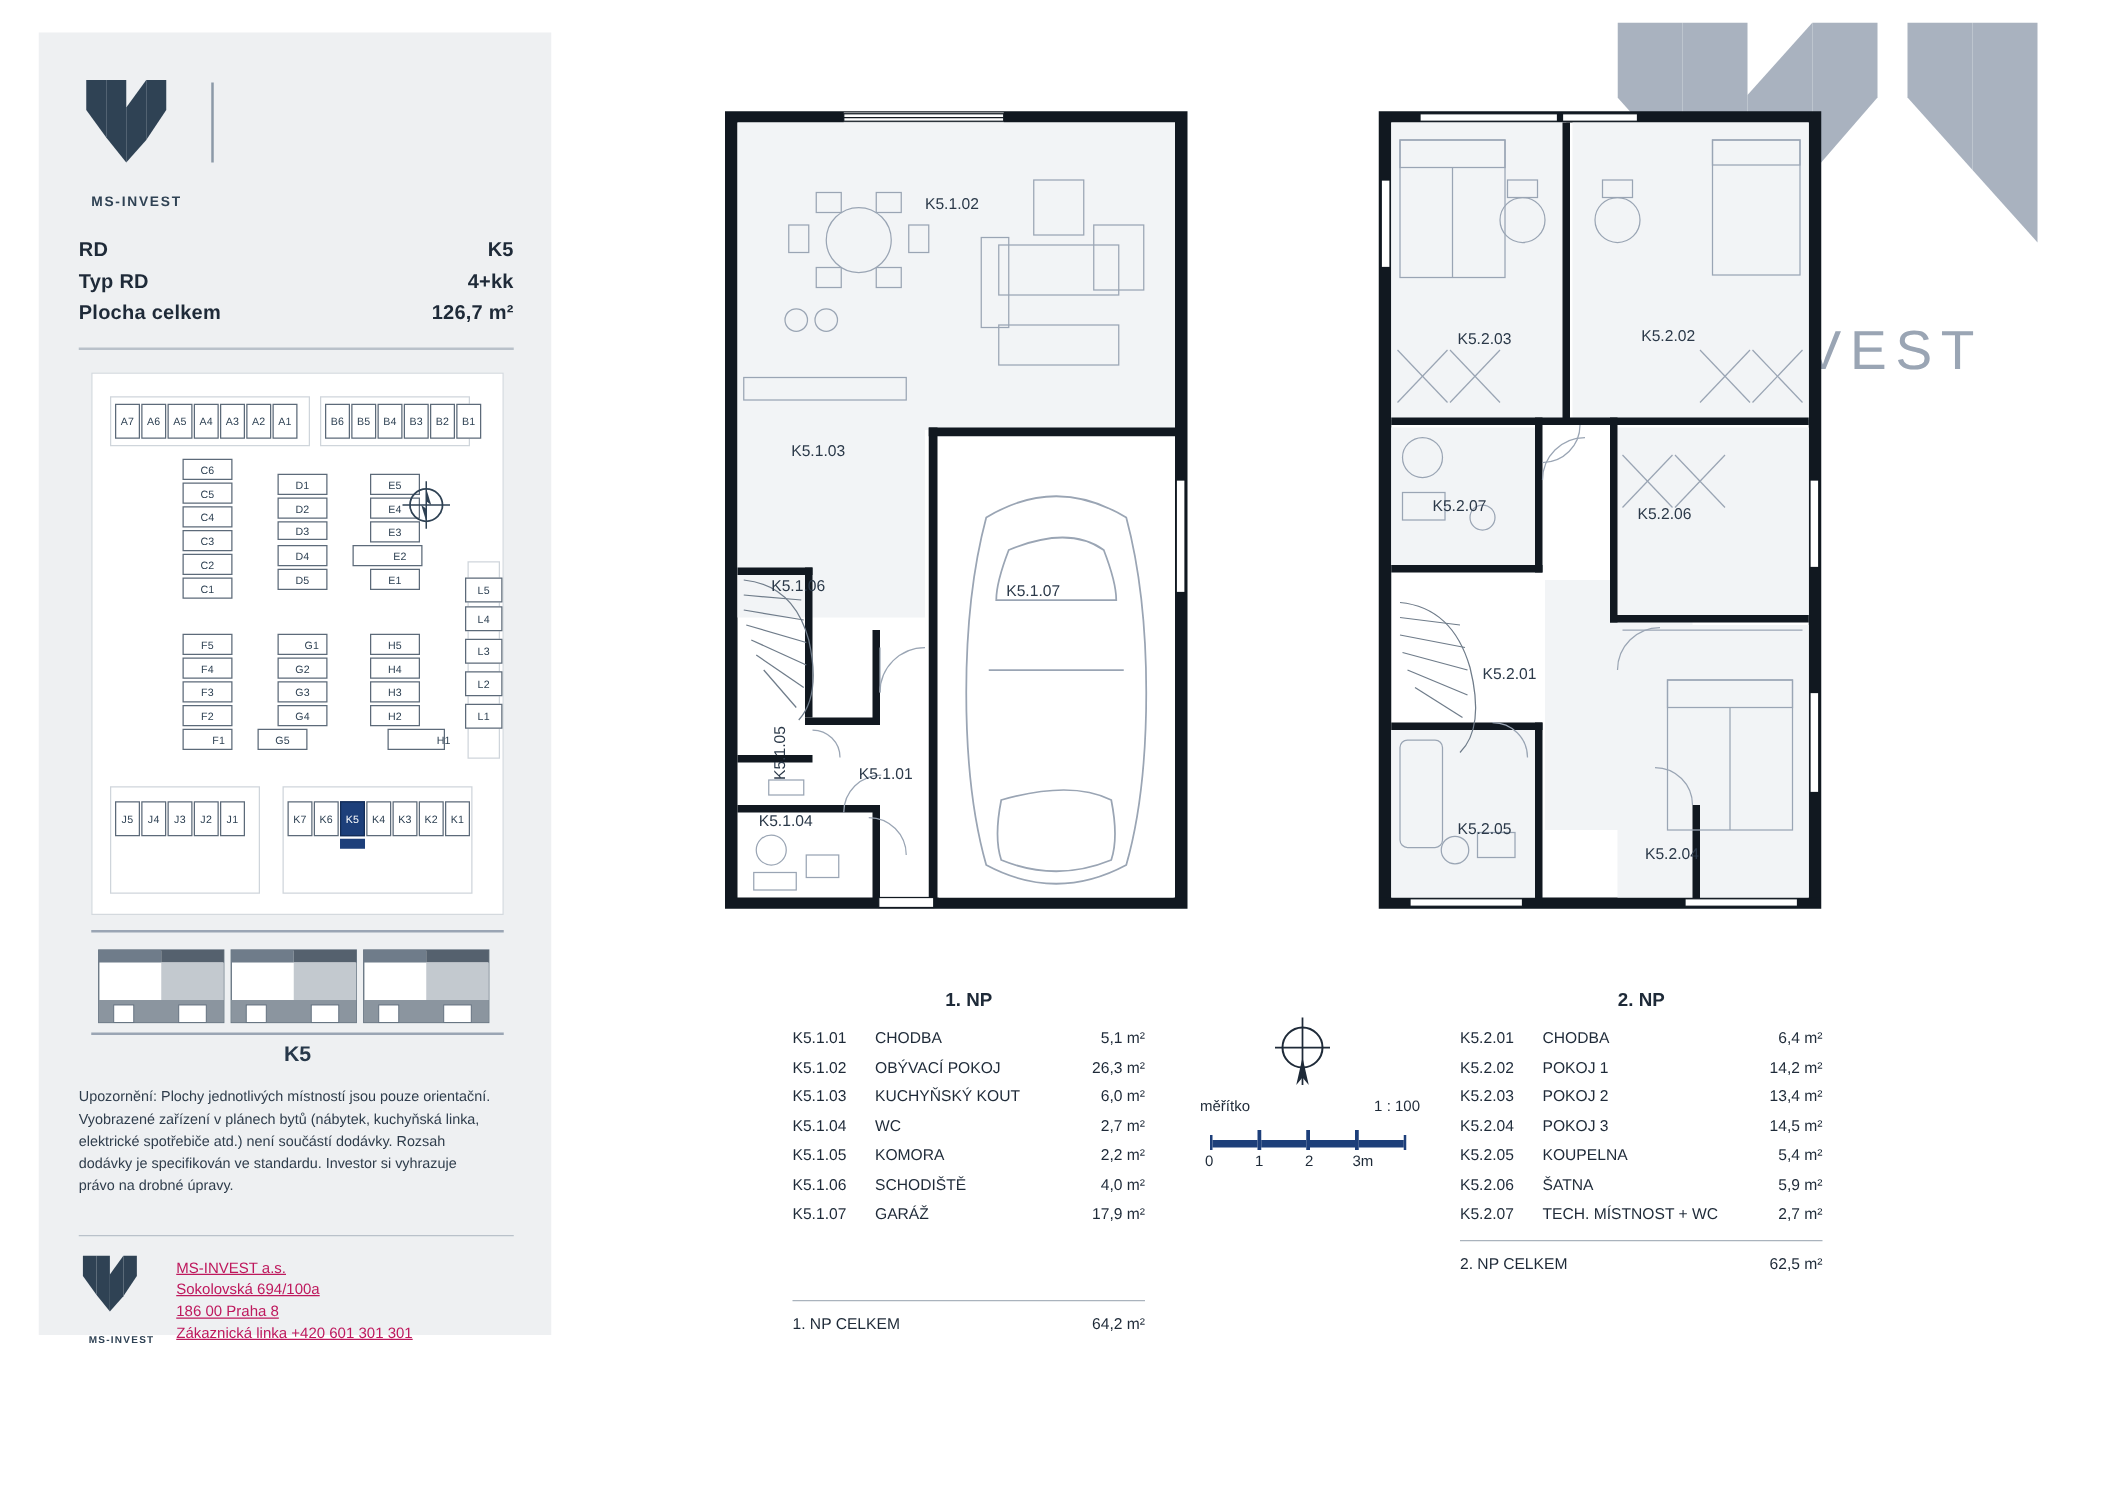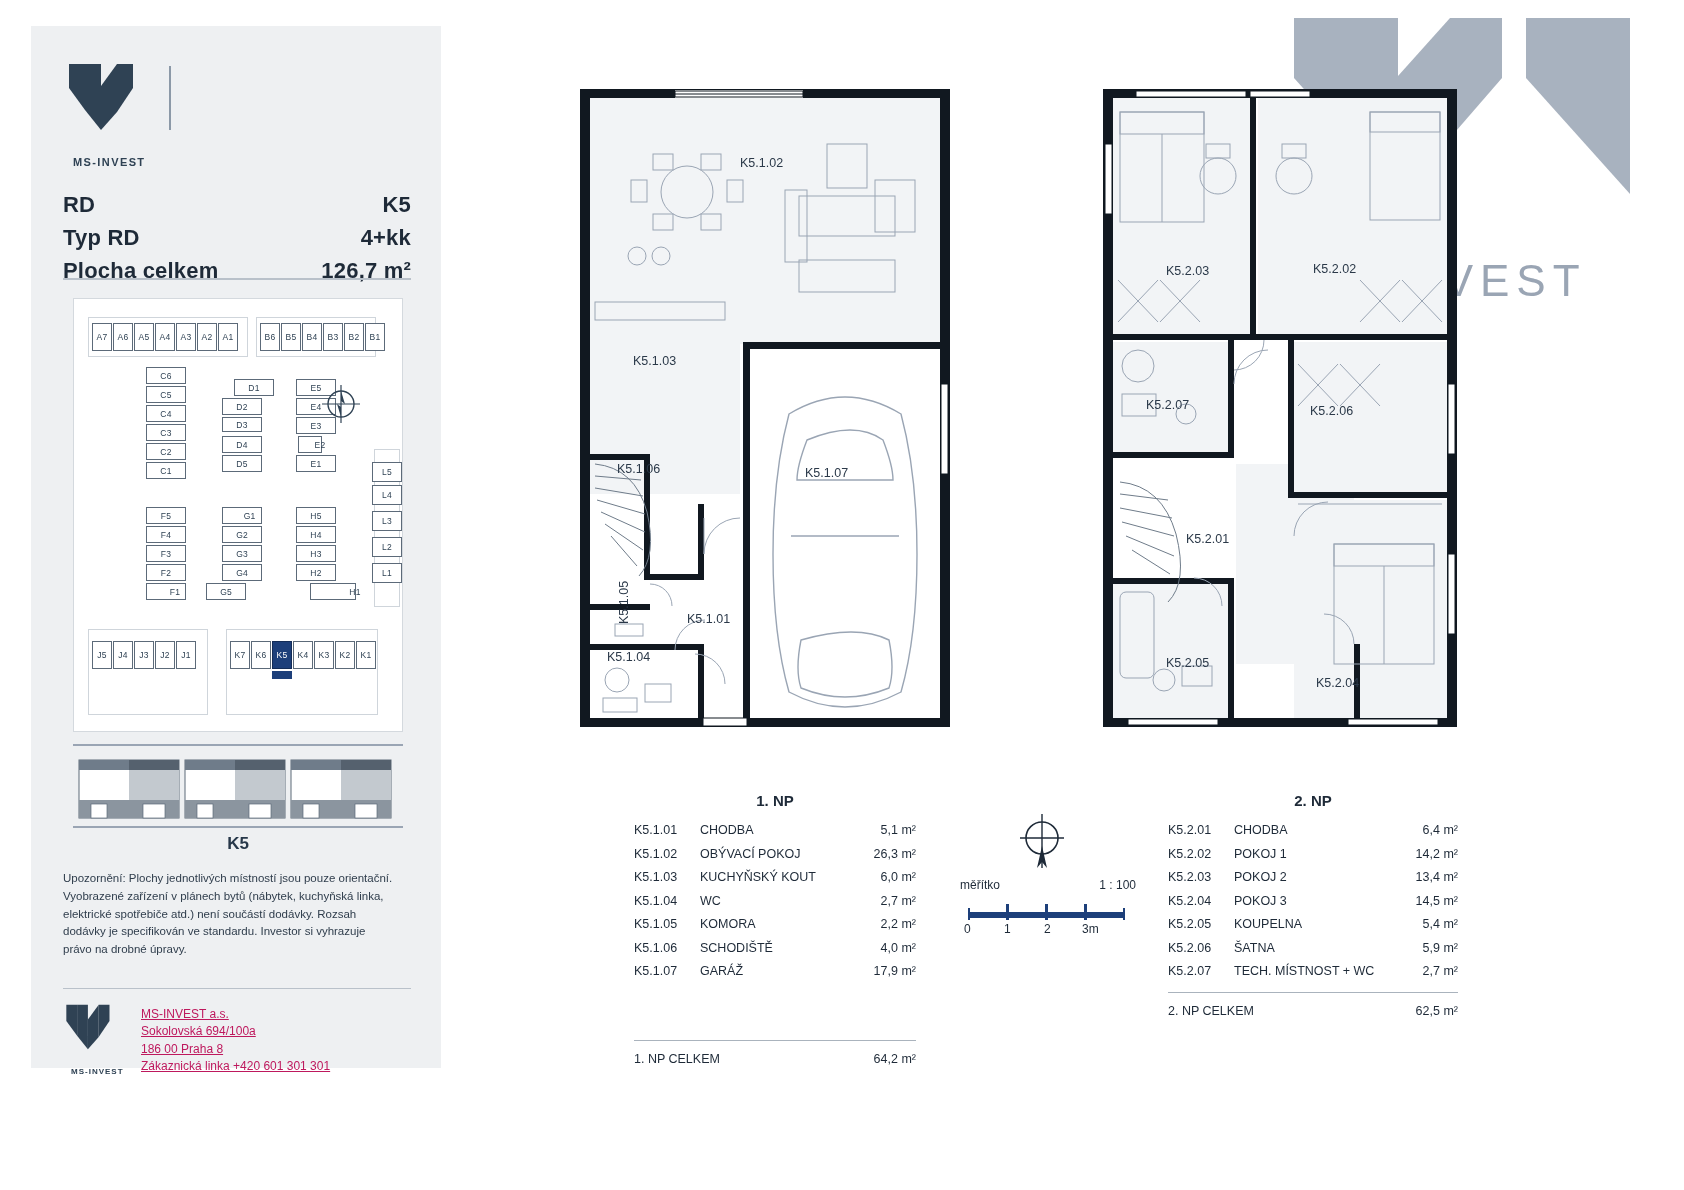--- a/index.html
+++ b/index.html
@@ -33,21 +33,21 @@
   .logo-mark { width:96px; height:108px; position:relative; }
   .logo-label {
     position:absolute; bottom:0; left:8px;
     font-size:11px; letter-spacing:1.4px; color:#2f4254; font-weight:700;
   }
   .brand-text { margin-left:18px; padding-top:6px; }
   .brand-line1 { font-size:24px; font-weight:700; letter-spacing:1.2px; color:#2f4254; }
   .brand-line2 { font-size:34px; font-weight:700; letter-spacing:1.6px; color:#27384a; margin-top:4px; }
   .brand-div { position:absolute; left:138px; top:40px; width:2px; height:64px; background:#8c99a8; }
 
-  .meta { position:absolute; left:32px; top:166px; width:348px; font-size:22px; }
+  .meta { position:absolute; left:32px; top:166px; width:348px; font-size:16px; }
   .meta-row { display:flex; justify-content:space-between; margin-bottom:7px; font-weight:700; }
   .meta-row .k { letter-spacing:.2px; }
   .meta-row .v { letter-spacing:.2px; }
   .meta-rule { position:absolute; left:32px; top:252px; width:348px; height:2px; background:#b9c1ca; }
 
   
   .siteplan {
     position:absolute; left:42px; top:272px;
     width:330px; height:434px;
     background:#ffffff; border:1px solid #d4d9de;
@@ -185,30 +185,30 @@
     <div class="lot" style="left:270px; top:24px; width:20px; height:28px;">B2</div>
     <div class="lot" style="left:291px; top:24px; width:20px; height:28px;">B1</div>
 
     <div class="lot" style="left:72px; top:68px;  width:40px; height:17px;">C6</div>
     <div class="lot" style="left:72px; top:87px;  width:40px; height:17px;">C5</div>
     <div class="lot" style="left:72px; top:106px; width:40px; height:17px;">C4</div>
     <div class="lot" style="left:72px; top:125px; width:40px; height:17px;">C3</div>
     <div class="lot" style="left:72px; top:144px; width:40px; height:17px;">C2</div>
     <div class="lot" style="left:72px; top:163px; width:40px; height:17px;">C1</div>
 
-    <div class="lot" style="left:160px; top:80px;  width:40px; height:17px;">D1</div>
+    <div class="lot" style="left:148px; top:80px;  width:40px; height:17px;">D1</div>
     <div class="lot" style="left:148px; top:99px;  width:40px; height:17px;">D2</div>
     <div class="lot" style="left:148px; top:118px; width:40px; height:15px;">D3</div>
     <div class="lot" style="left:148px; top:137px; width:40px; height:17px;">D4</div>
     <div class="lot" style="left:148px; top:156px; width:40px; height:17px;">D5</div>
 
     <div class="lot" style="left:222px; top:80px;  width:40px; height:17px;">E5</div>
     <div class="lot" style="left:222px; top:99px;  width:40px; height:17px;">E4</div>
     <div class="lot" style="left:222px; top:118px; width:40px; height:17px;">E3</div>
-    <div class="lot" style="left:224px; top:137px; width:24px; height:17px;padding-left:20px;">E2</div>
+    <div class="lot" style="left:208px; top:137px; width:56px; height:17px;padding-left:20px;">E2</div>
     <div class="lot" style="left:222px; top:156px; width:40px; height:17px;">E1</div>
 
     <div class="lot" style="left:298px; top:163px; width:30px; height:20px;">L5</div>
     <div class="lot" style="left:298px; top:186px; width:30px; height:20px;">L4</div>
     <div class="lot" style="left:298px; top:212px; width:30px; height:20px;">L3</div>
     <div class="lot" style="left:298px; top:238px; width:30px; height:20px;">L2</div>
     <div class="lot" style="left:298px; top:264px; width:30px; height:20px;">L1</div>
 
     <div class="lot" style="left:72px; top:208px; width:40px; height:17px;">F5</div>
     <div class="lot" style="left:72px; top:227px; width:40px; height:17px;">F4</div>

